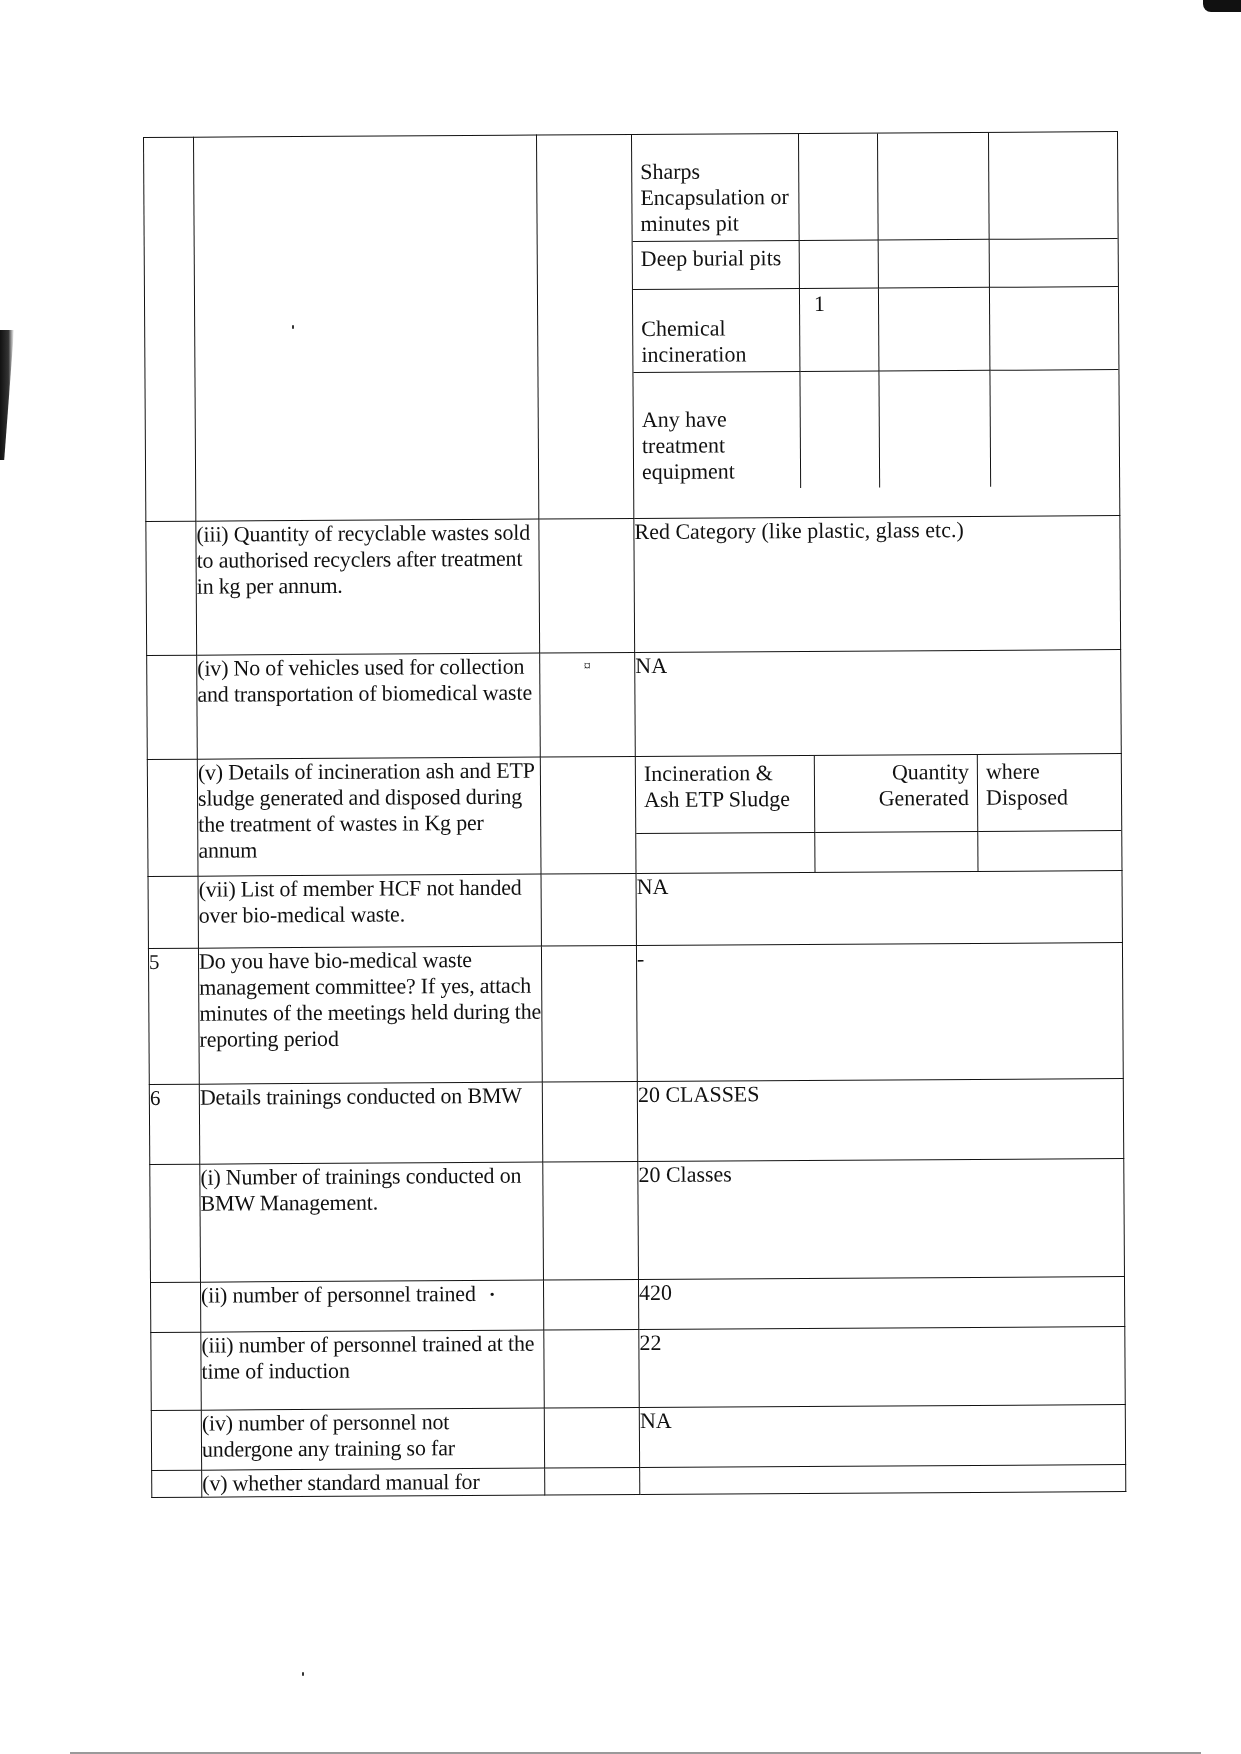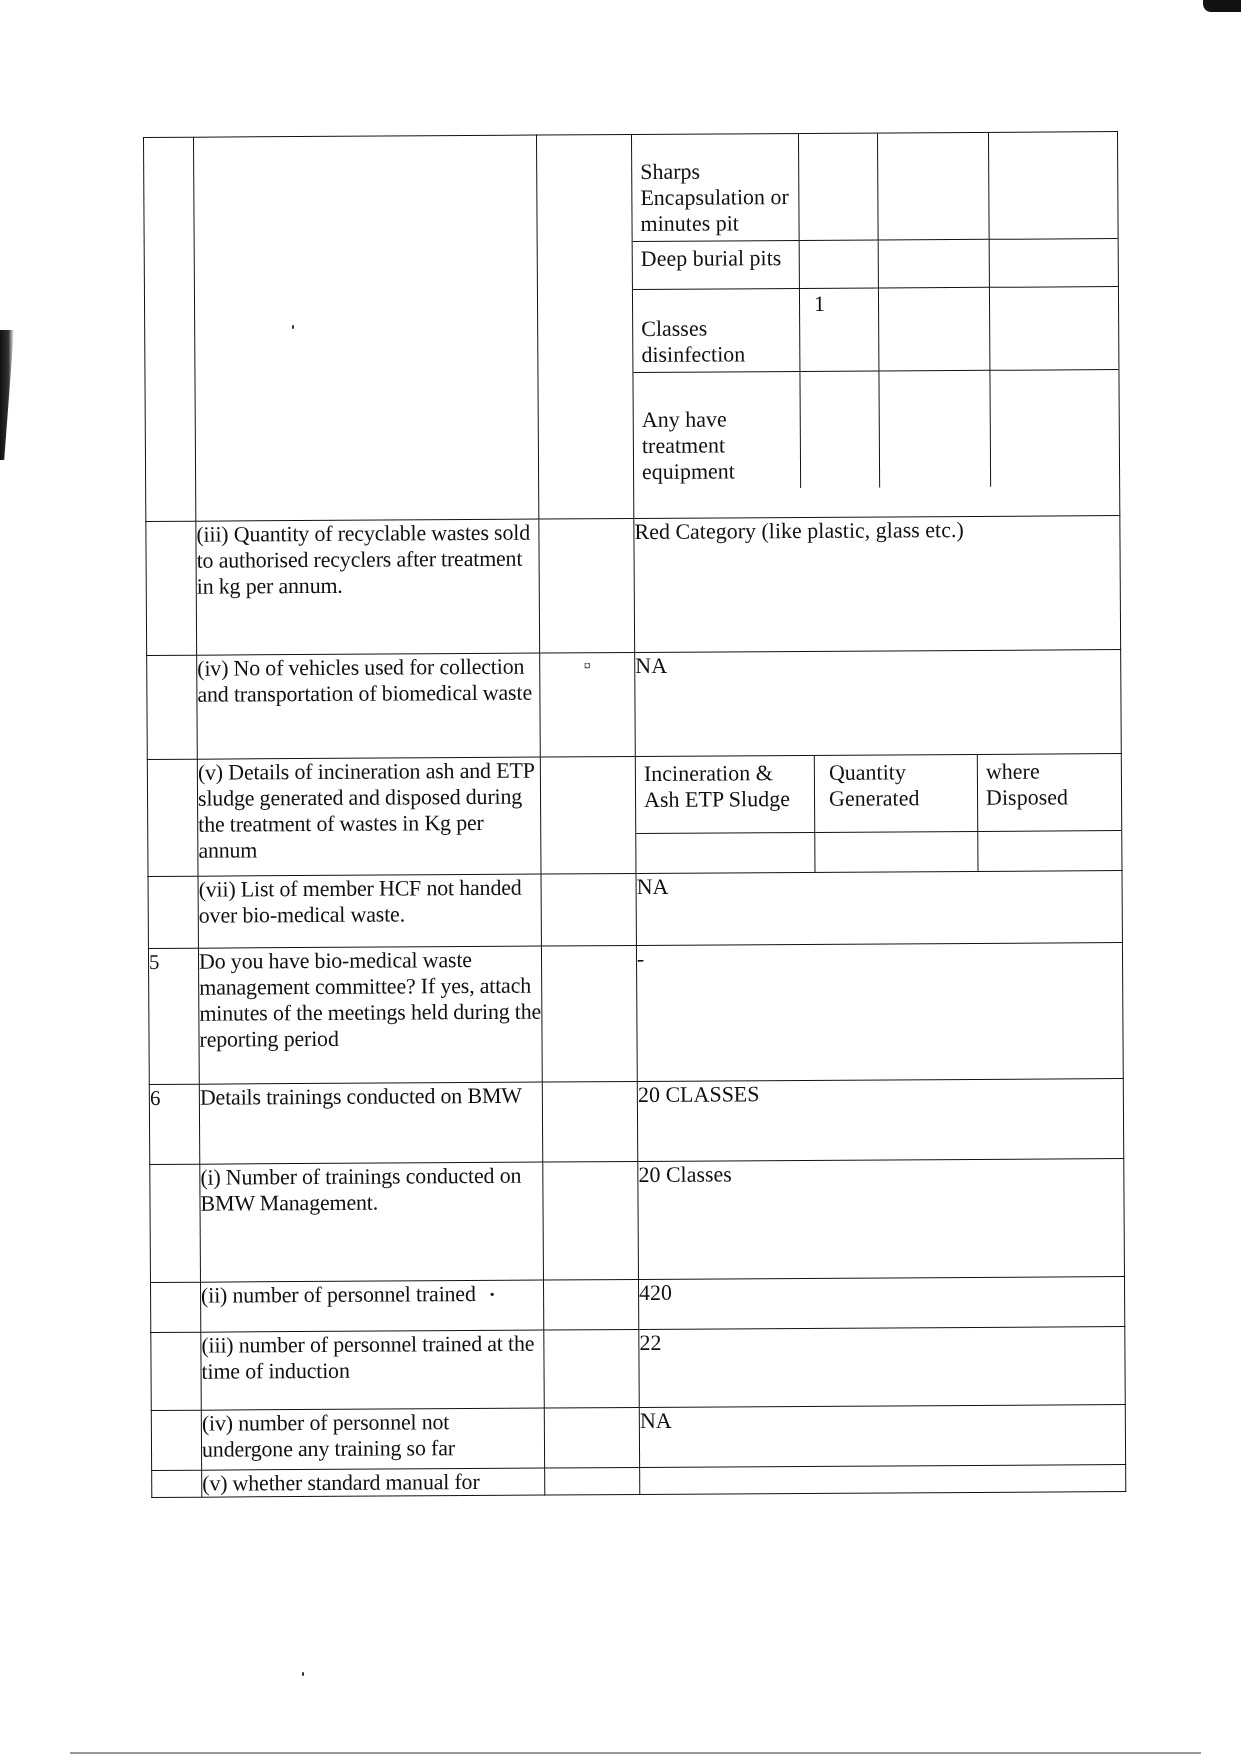--- a/index.html
+++ b/index.html
@@ -111,21 +111,21 @@
     .treat .r1 { height: 104px; }
     .treat .r2 { height: 48px; }
     .treat .r3 { height: 74px; }
     .treat .r4 { height: 104px; }
     .treat .val-cell { padding-top: 2px; padding-left: 14px; }
 
     .ash td:nth-child(1) { width: 162px; }
     .ash td:nth-child(2) { width: 140px; }
     .ash .hr { height: 76px; }
     .ash .er { height: 40px; }
-    .ash .center { text-align: left; padding-left: 14px; }
+    .ash .center { text-align: right; padding-left: 14px; }
 
     .h-recyc { height: 134px; }
     .h-veh { height: 104px; }
     .h-hcf { height: 72px; }
     .h-comm { height: 136px; }
     .h-det { height: 80px; }
     .h-num { height: 118px; }
     .h-pers { height: 50px; }
     .h-ind { height: 78px; }
     .h-not { height: 60px; }
@@ -171,21 +171,21 @@
             <td class="val-cell"></td>
           </tr>
           <tr class="r2">
             <td>Deep burial pits</td>
             <td class="val-cell"></td>
             <td class="val-cell"></td>
             <td class="val-cell"></td>
           </tr>
           <tr class="r3">
             <td>
-                  <div style="padding-top:22px">Classes disinfection</div>
+                  <div style="padding-top:22px">Chemical incineration</div>
                 </td>
             <td class="val-cell">1</td>
             <td class="val-cell"></td>
             <td class="val-cell"></td>
           </tr>
           <tr class="r4">
             <td>
                   <div style="padding-top:30px">Any have treatment equipment</div>
                 </td>
             <td class="val-cell"></td>

